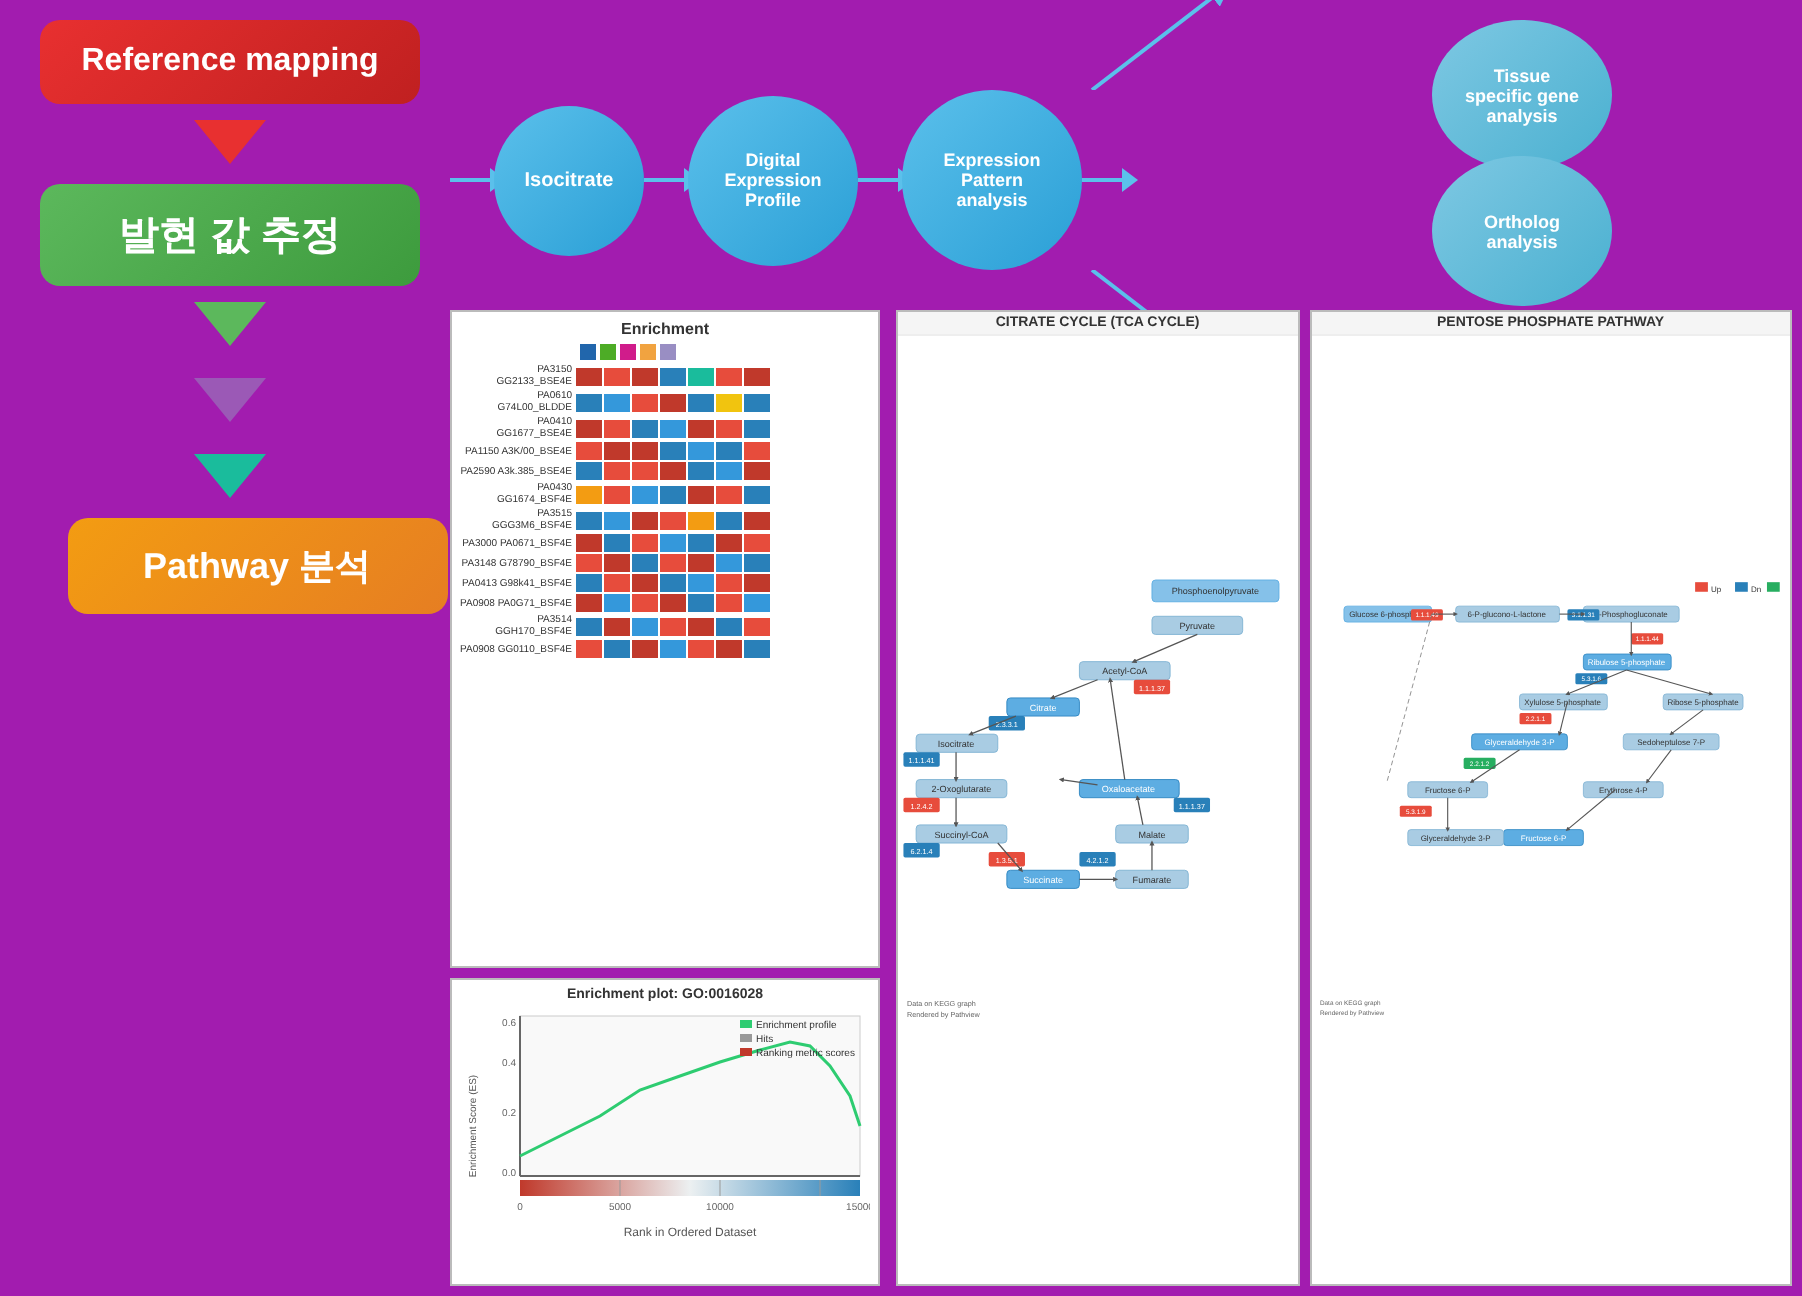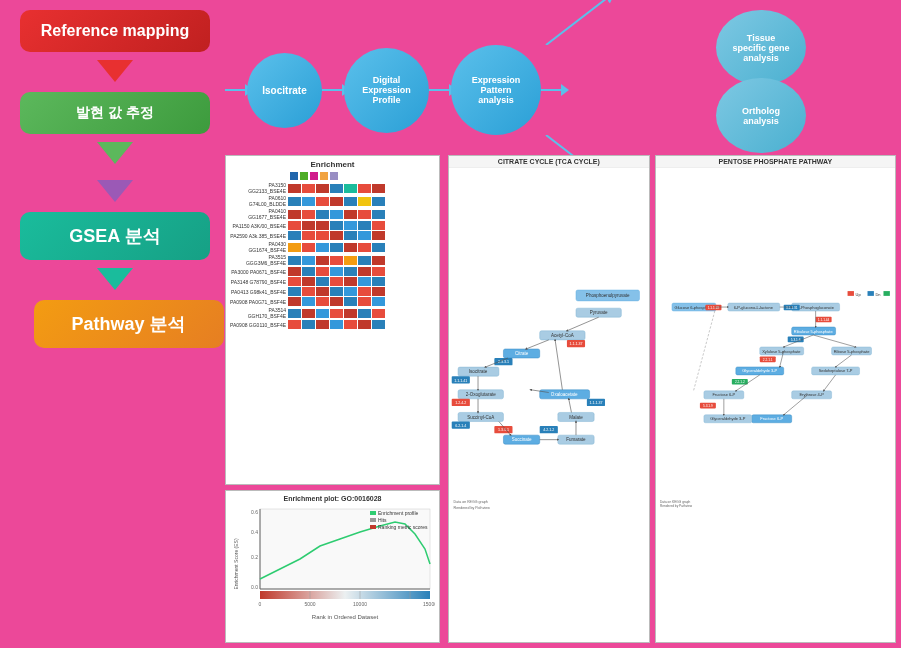--- a/index.html
+++ b/index.html
@@ -9,21 +9,21 @@
       background: white;
       font-family: Arial, sans-serif;
       overflow: hidden;
       position: relative;
     }
 
     .main-container {
       width: 901px;
       height: 648px;
       position: relative;
-      background: #ec4899;
+      background: #a21caf;
     }
 
     
     .left-column {
       position: absolute;
       left: 10px;
       top: 10px;
       width: 210px;
       display: flex;
       flex-direction: column;
@@ -42,21 +42,21 @@
       position: relative;
     }
 
     .box-red {
       background: linear-gradient(135deg, #e83030, #c02020);
       font-size: 16px;
     }
 
     .box-green {
       background: linear-gradient(135deg, #5cb85c, #3d9b3d);
-      font-size: 14px;
+      font-size: 20px;
     }
 
     .box-purple {
       background: linear-gradient(135deg, #9b59b6, #7d3c98);
       font-size: 18px;
     }
 
     .box-teal {
       background: linear-gradient(135deg, #1abc9c, #16a085);
       font-size: 18px;
@@ -170,23 +170,20 @@
       <span>발현 값 추정</span>
     </div>
     <div style="margin:4px 0;">
       <div class="arrow-down arrow-green"></div>
     </div>
 
     <div style="margin:4px 0;">
       <div class="arrow-down arrow-purple"></div>
     </div>
 
-    <div class="flow-box box-teal" style="margin-top:2px;">
-      <span>GSEA 분석</span>
-    </div>
     <div style="margin:4px 0;">
       <div class="arrow-down arrow-teal"></div>
     </div>
 
     <div class="flow-box box-orange" style="margin-top:2px;margin-left:27px;">
       <span>Pathway 분석</span>
     </div>
 
   </div>
 

